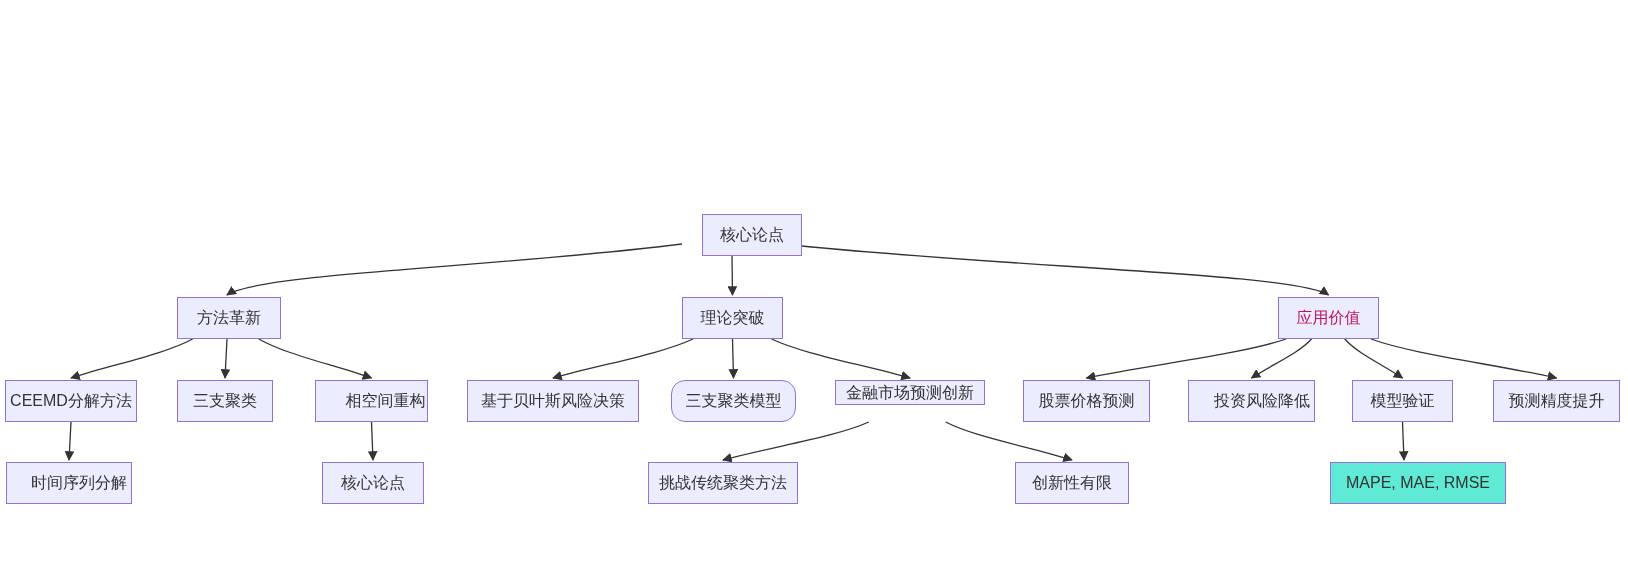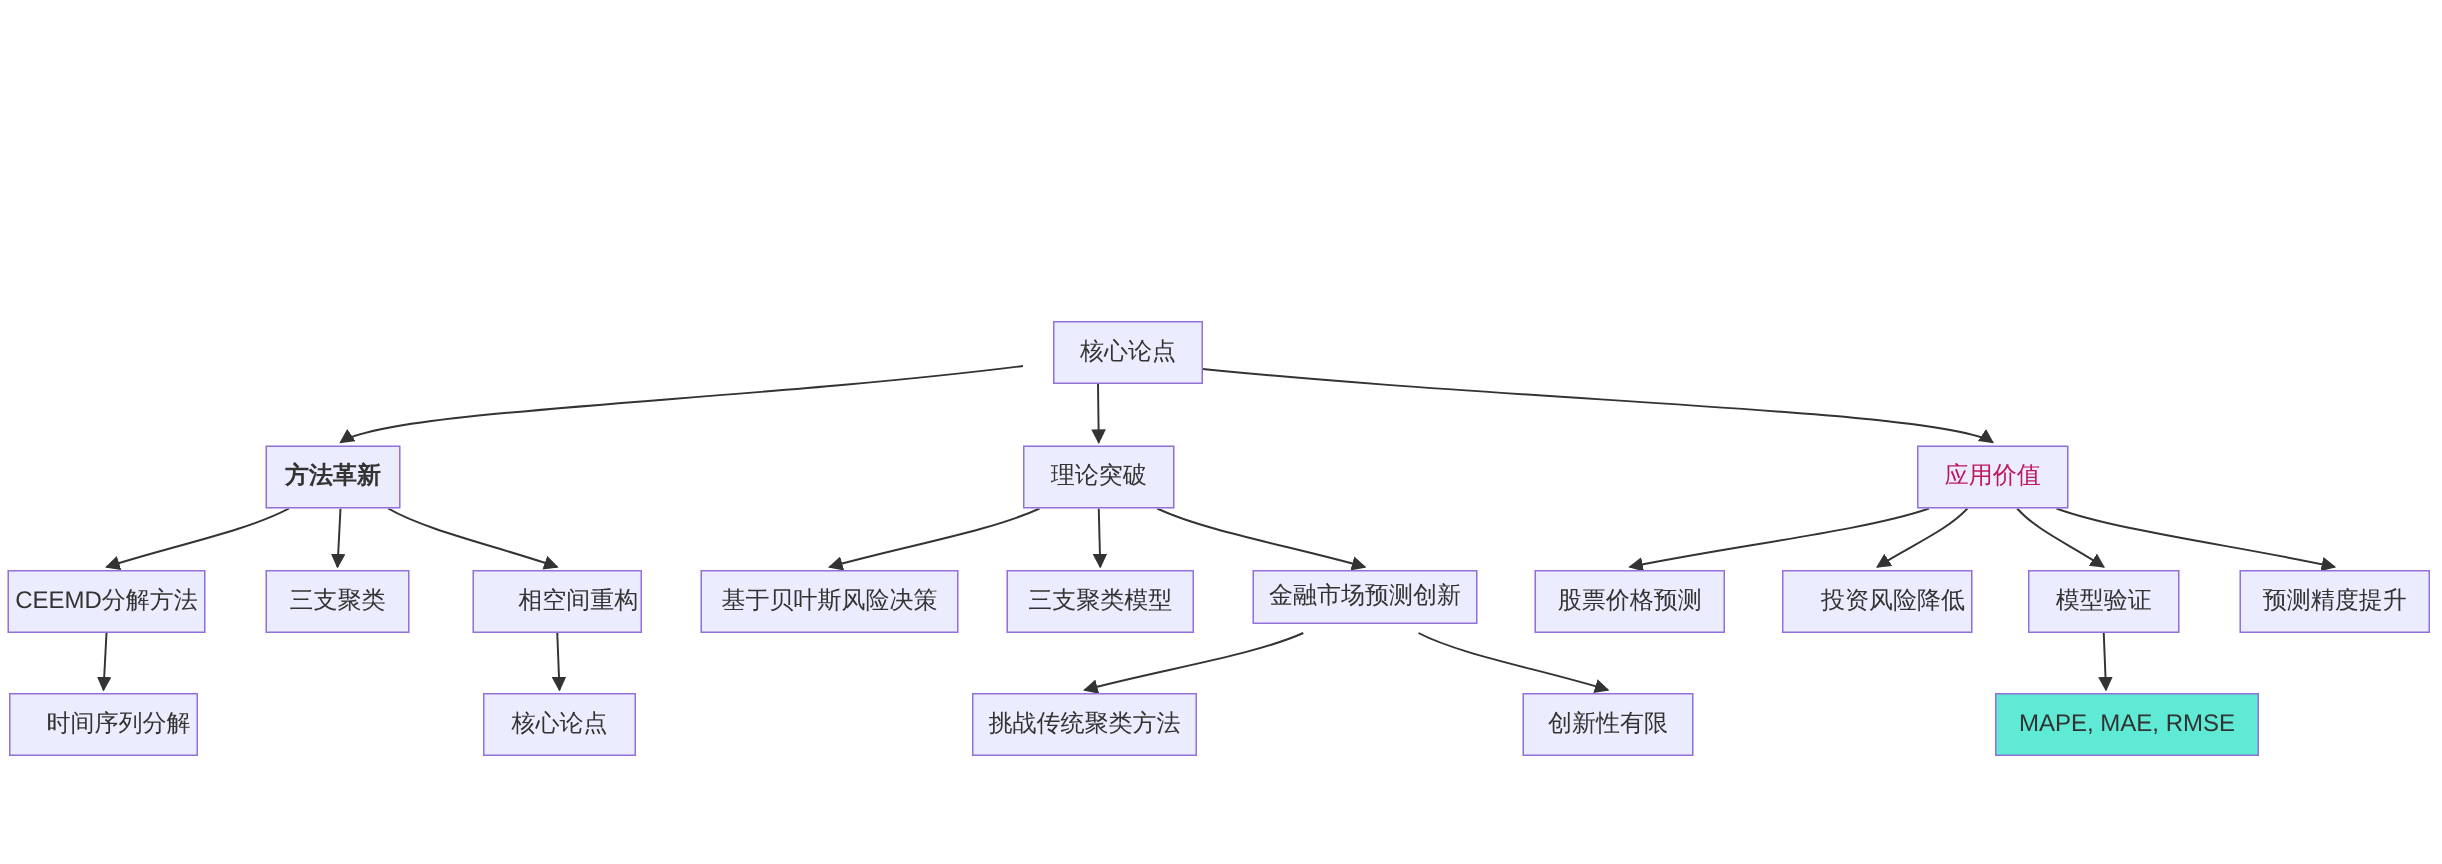--- a/index.html
+++ b/index.html
@@ -66,45 +66,45 @@
       <path class="edge" d="M 1286 339 C 1242.44 354, 1154.26 364, 1086.5 378" stroke="#333333" marker-end="url(#arrowhead)"></path>
       <path class="edge" d="M 1311.56 339 C 1297.7 354, 1273.06 364, 1251.5 378" stroke="#333333" marker-end="url(#arrowhead)"></path>
       <path class="edge" d="M 1344.78 339 C 1358.1 354, 1381.78 364, 1402.5 378" stroke="#333333" marker-end="url(#arrowhead)"></path>
       <path class="edge" d="M 1371 339 C 1412.04 354, 1492.66 364, 1556.5 378" stroke="#333333" marker-end="url(#arrowhead)"></path>
       <path class="edge" d="M 1402.5 422 L 1404 460" stroke="#333333" marker-end="url(#arrowhead)"></path>
     </svg>
   <div id="nodes">
       <div class="node" style="left: 682px; top: 214px; width: 100px; height: 42px; background: rgb(236, 236, 255); border-color: rgb(147, 112, 219); color: rgb(51, 51, 51); margin-left: 20px;">
         <span>核心论点</span>
       </div>
-      <div class="node" style="left: 177px; top: 297px; width: 90px; height: 42px; background: rgb(236, 236, 255); border-color: rgb(147, 112, 219); color: rgb(51, 51, 51); font-weight: bold;">
+      <div class="node" style="left: 177px; top: 297px; width: 104px; height: 42px; background: rgb(236, 236, 255); border-color: rgb(147, 112, 219); color: rgb(51, 51, 51);">
         <span>方法革新</span>
       </div>
       <div class="node" style="left: 682px; top: 297px; width: 101px; height: 42px; background: rgb(236, 236, 255); border-color: rgb(147, 112, 219); color: rgb(51, 51, 51); justify-content: center;">
         <span>理论突破</span>
       </div>
       <div class="node" style="left: 1278px; top: 297px; width: 101px; height: 42px; background: rgb(236, 236, 255); border-color: rgb(147, 112, 219); color: #be185d;">
         <span>应用价值</span>
       </div>
       <div class="node" style="left: 5px; top: 380px; width: 132px; height: 42px; background: rgb(236, 236, 255); border-color: rgb(147, 112, 219); color: rgb(51, 51, 51);">
         <span>CEEMD分解方法</span>
       </div>
       <div class="node" style="left: 177px; top: 380px; width: 96px; height: 42px; background: rgb(236, 236, 255); border-color: rgb(147, 112, 219); color: rgb(51, 51, 51);">
         <span>三支聚类</span>
       </div>
       <div class="node" style="left: 315px; top: 380px; width: 113px; height: 42px; background: rgb(236, 236, 255); border-color: rgb(147, 112, 219); color: rgb(51, 51, 51); padding-left: 28px;">
         <span>相空间重构</span>
       </div>
       <div class="node" style="left: 467px; top: 380px; width: 172px; height: 42px; background: rgb(236, 236, 255); border-color: rgb(147, 112, 219); color: rgb(51, 51, 51);">
         <span>基于贝叶斯风险决策</span>
       </div>
-      <div class="node" style="left: 671px; top: 380px; width: 125px; height: 42px; background: rgb(236, 236, 255); border-color: rgb(147, 112, 219); color: rgb(51, 51, 51);">
+      <div class="node" style="left: 671px; top: 380px; width: 125px; height: 42px; background: rgb(236, 236, 255); border-color: rgb(147, 112, 219); color: rgb(51, 51, 51); border-radius: 14px;">
         <span>三支聚类模型</span>
       </div>
-      <div class="node" style="left: 835px; top: 380px; width: 150px; height: 36px; background: rgb(236, 236, 255); border-color: rgb(147, 112, 219); color: rgb(51, 51, 51);">
+      <div class="node" style="left: 835px; top: 380px; width: 150px; height: 25px; background: rgb(236, 236, 255); border-color: rgb(147, 112, 219); color: rgb(51, 51, 51);">
         <span>金融市场预测创新</span>
       </div>
       <div class="node" style="left: 1023px; top: 380px; width: 127px; height: 42px; background: rgb(236, 236, 255); border-color: rgb(147, 112, 219); color: rgb(51, 51, 51);">
         <span>股票价格预测</span>
       </div>
       <div class="node" style="left: 1188px; top: 380px; width: 127px; height: 42px; background: rgb(236, 236, 255); border-color: rgb(147, 112, 219); color: rgb(51, 51, 51); justify-content: flex-end;">
         <span>投资风险降低</span>
       </div>
       <div class="node" style="left: 1352px; top: 380px; width: 101px; height: 42px; background: rgb(236, 236, 255); border-color: rgb(147, 112, 219); color: rgb(51, 51, 51);">
         <span>模型验证</span>

